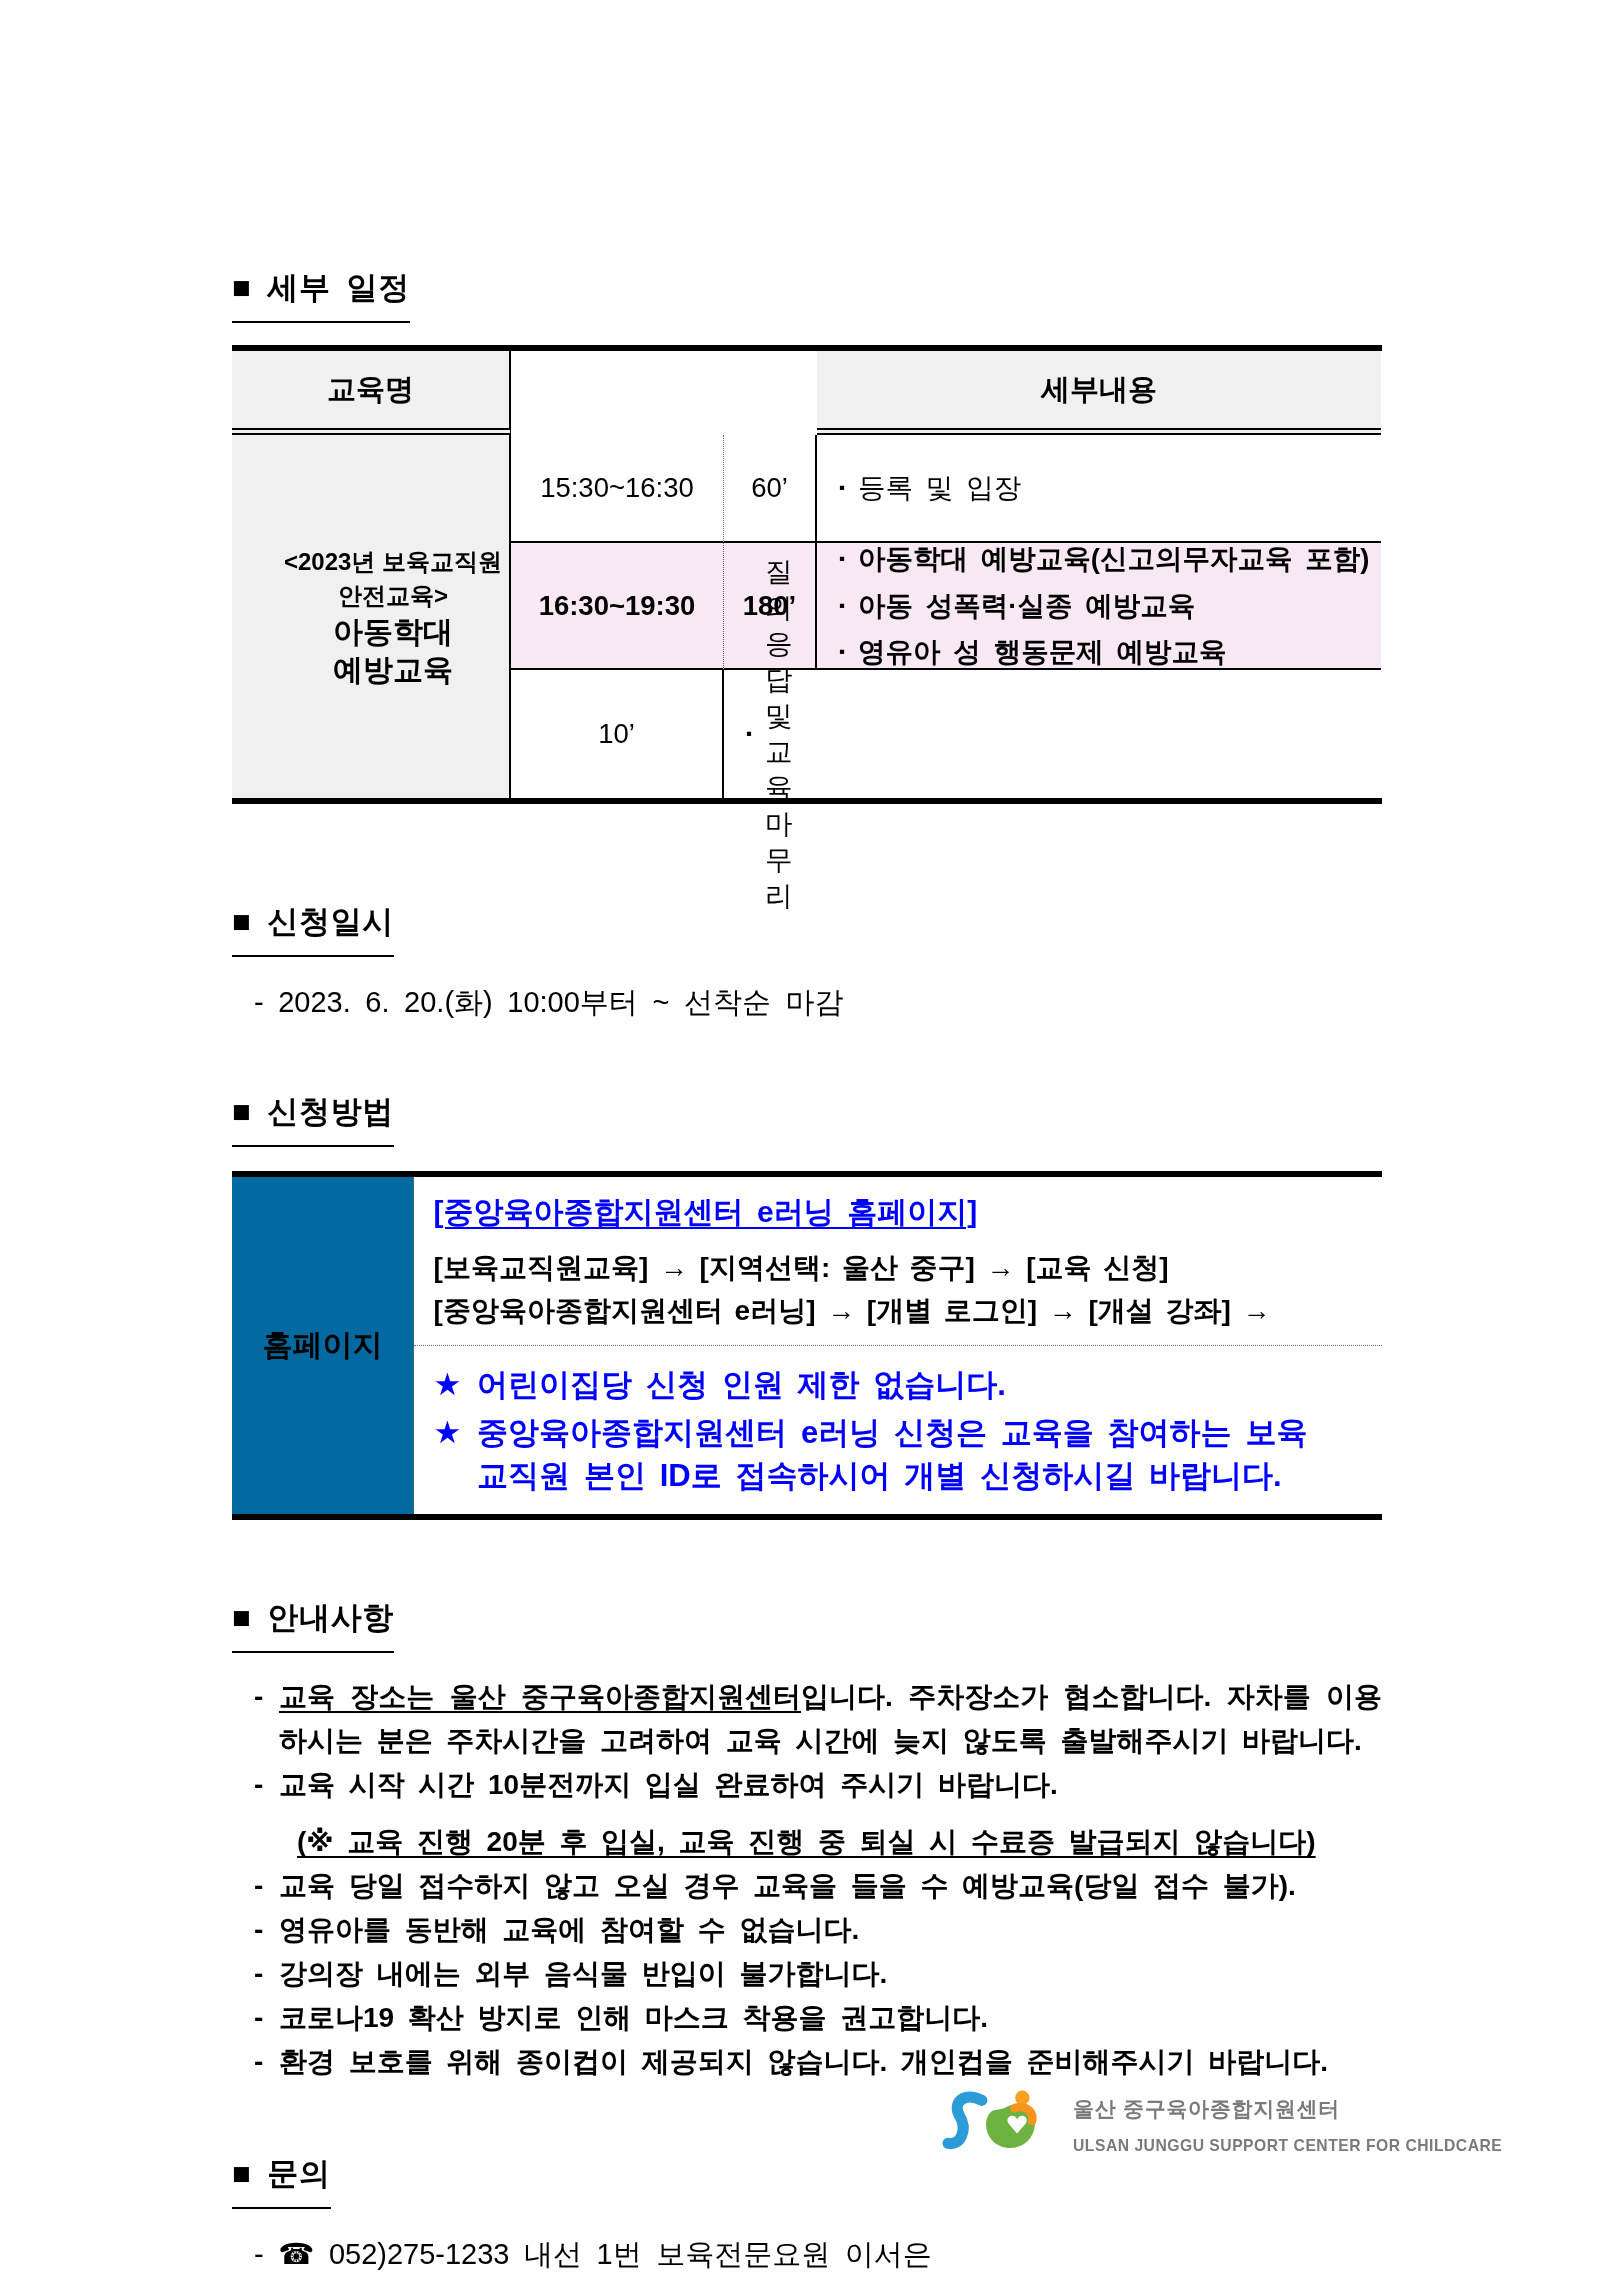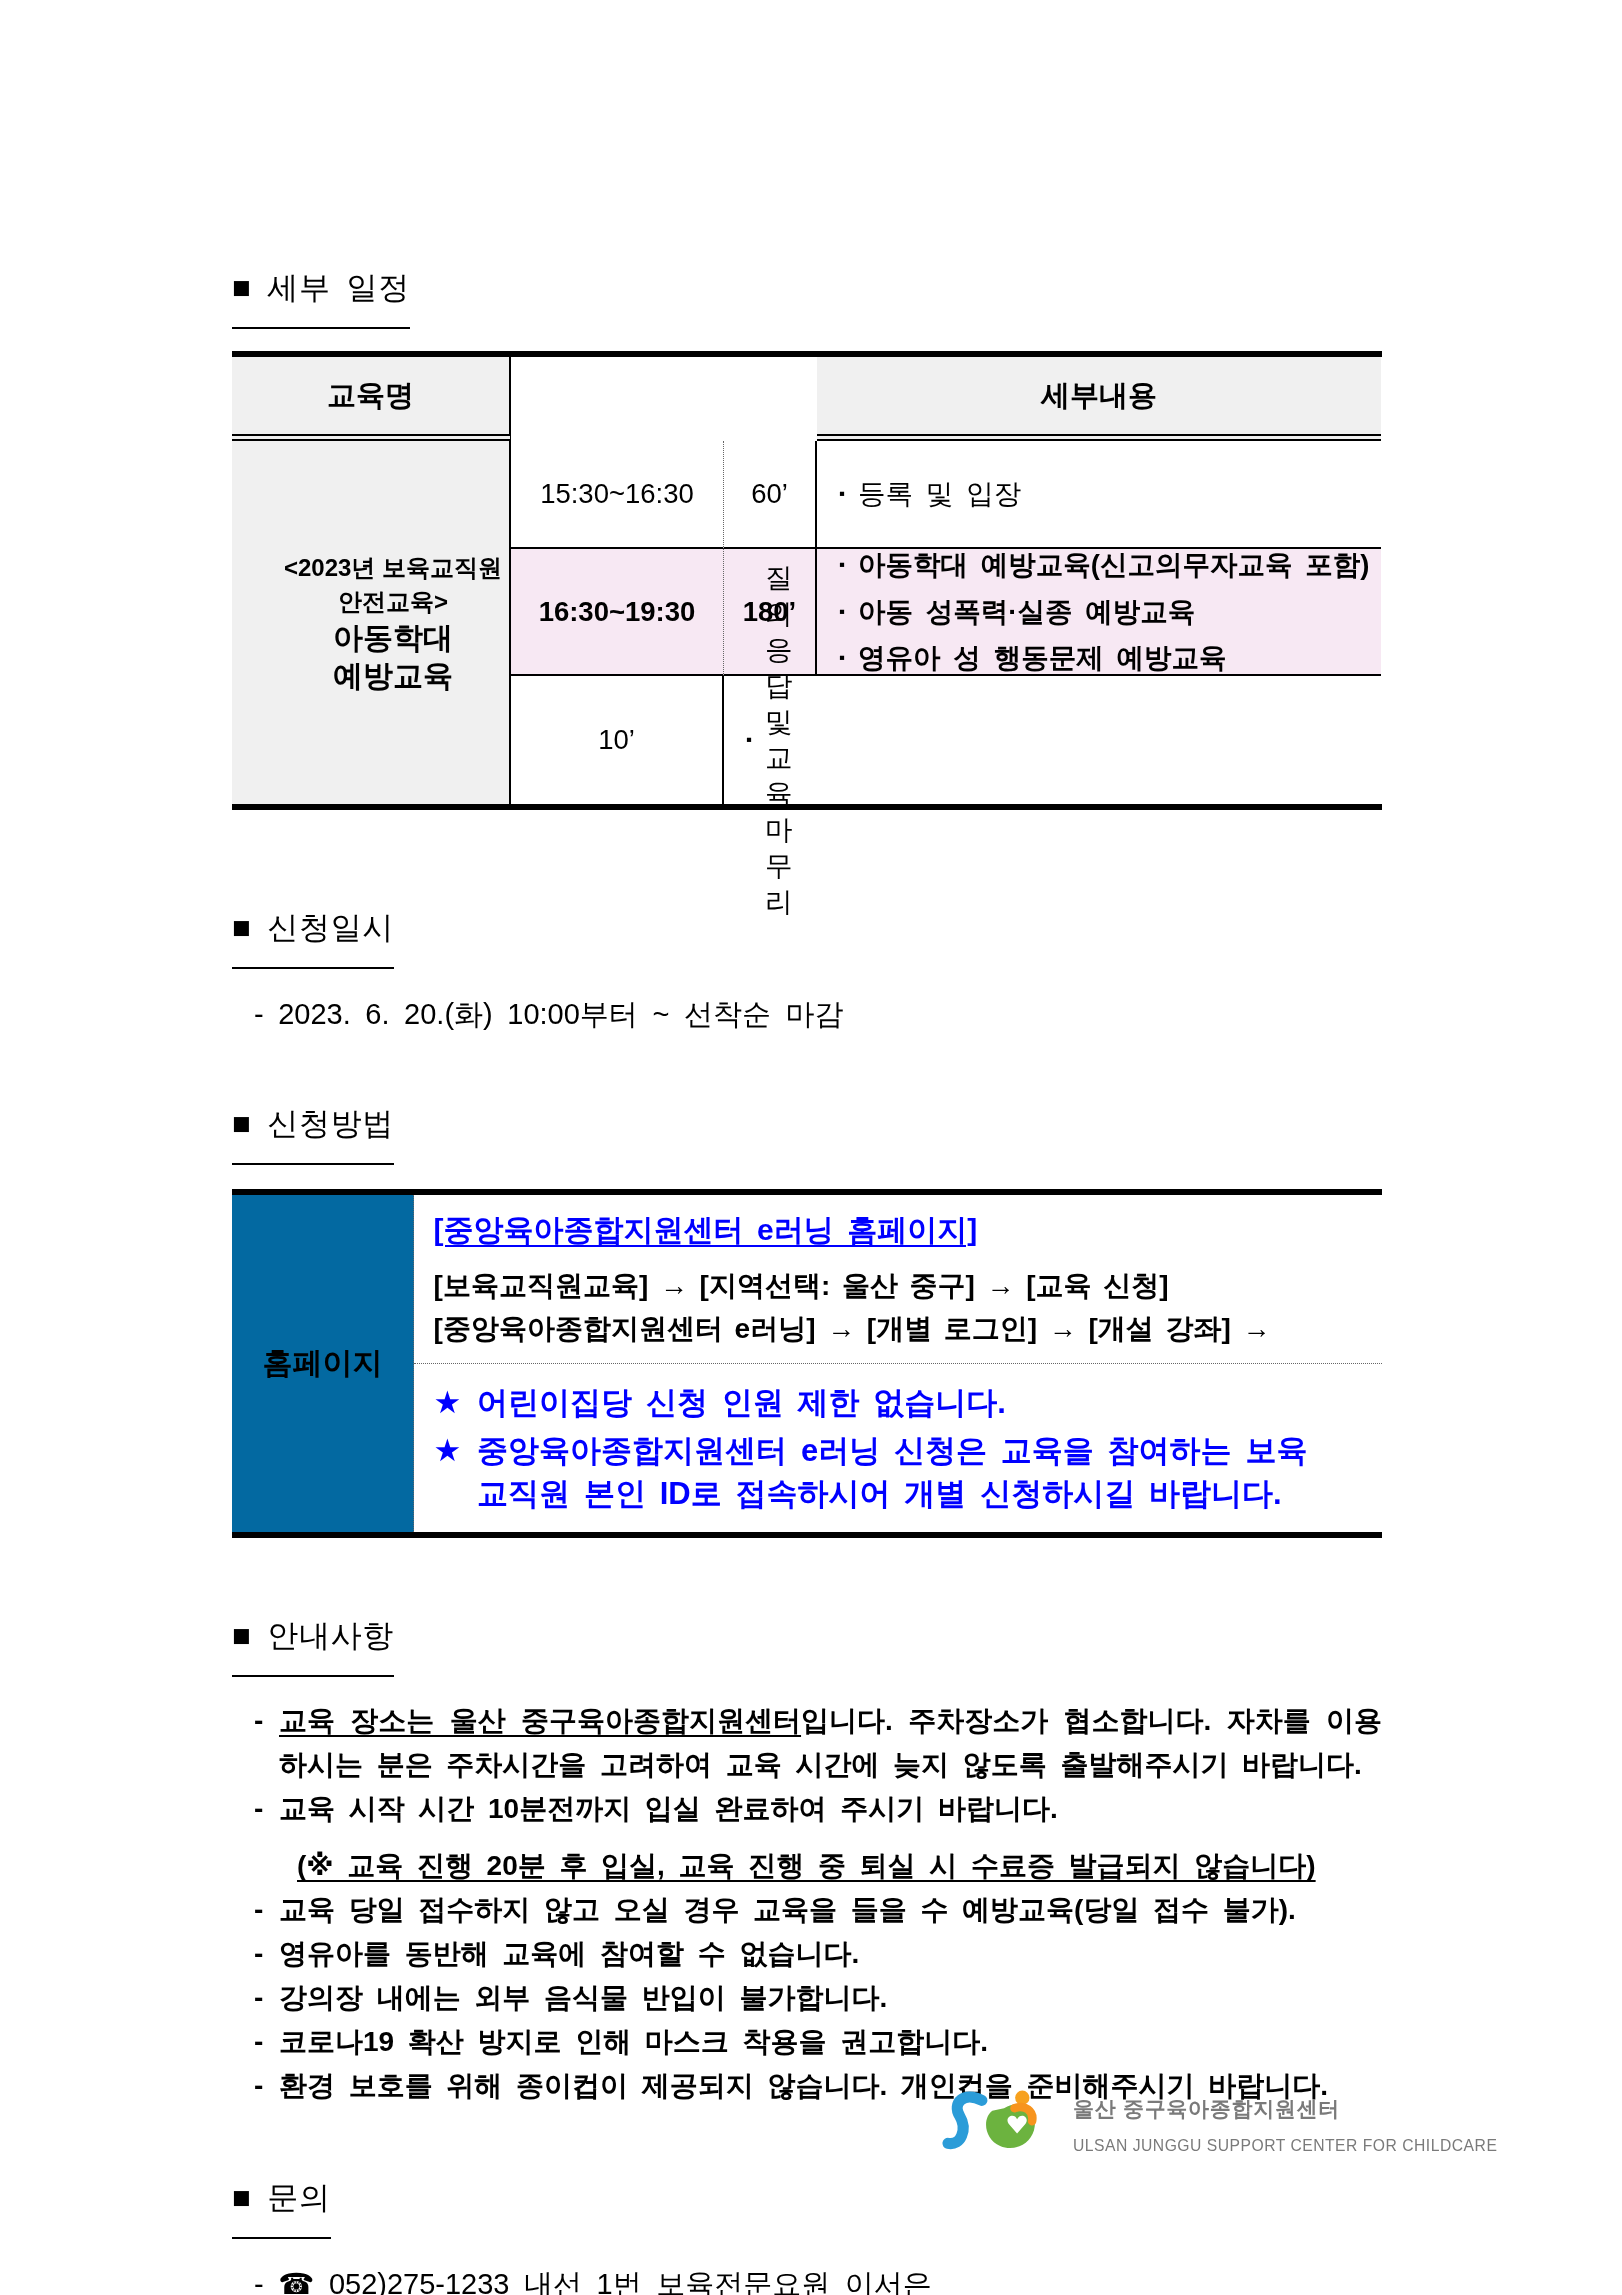--- a/index.html
+++ b/index.html
@@ -1,21 +1,21 @@
 <!DOCTYPE html>
 <html style="font-size:10.5px"><head>
 <meta charset="utf-8">
 <style>
   html,body{margin:0;padding:0;background:#ffffff;}
   body{font-family:"Liberation Sans","DejaVu Sans",sans-serif;color:#000;}
   .page{position:relative;width:1623px;height:2295px;background:#fff;overflow:hidden;}
 
   
-  .sec-heading{display:inline-block;margin-left:232px;font-size:31px;font-weight:400;
-    border-bottom:2.6px solid #000;padding-bottom:18px;letter-spacing:0.7px;word-spacing:6.5px;}
+  .sec-heading{display:inline-block;margin-left:232px;font-size:31px;font-weight:700;
+    border-bottom:2.6px solid #000;padding-bottom:12px;letter-spacing:0.7px;word-spacing:6.5px;}
 
   
   .t1{display:grid;grid-template-columns:279px 213px 93px 564px;
       grid-template-rows:84px 108px 127px 128px;
       margin:22px 0 0 232px;width:1150px;
       border-top:6.5px solid #000;border-bottom:6.5px solid #000;}
   .hcell{background:#f0f0f0;border-bottom:7.2px double #000;display:flex;align-items:center;justify-content:center;
       font-size:29px;font-weight:800;}
   .hc1{grid-column:1;border-right:2px solid #000;font-family:Liberation Mono, monospace;}
   .hc2{grid-column:2/4;border-right:2px solid #000;}
@@ -56,21 +56,21 @@
   .g-dash{width:25px;flex:none;}
   .g-text{flex:1;}
   .just{text-align:justify;}
   .bu{font-weight:800;text-decoration:underline;text-decoration-thickness:2px;text-underline-offset:4.6px;}
   .warn-line{padding-left:43px;font-size:28px;font-weight:800;line-height:44px;margin-top:13px;word-spacing:5.9px;}
   .warn-line span{text-decoration:underline;text-decoration-thickness:2px;text-underline-offset:5.2px;}
 
   
   .logo{position:absolute;left:941px;top:2086px;display:flex;align-items:center;gap:17px;}
   .logo-txt .kr{font-size:21px;font-weight:800;color:#7a7a7a;letter-spacing:0.7px;}
-  .logo-txt .en{font-size:15.7px;font-weight:400;color:#7a7a7a;letter-spacing:0.5px;margin-top:14px;}
+  .logo-txt .en{font-size:15.7px;font-weight:700;color:#7a7a7a;letter-spacing:0.5px;margin-top:14px;}
 
   .mt-schedule{margin-top:267px;}
   .mt-apply-dt{margin-top:97px;}
   .mt-apply-md{margin-top:68px;}
   .mt-guide{margin-top:77px;}
   .mt-contact{margin-top:69px;}
 </style>
 </head>
 <body>
 

